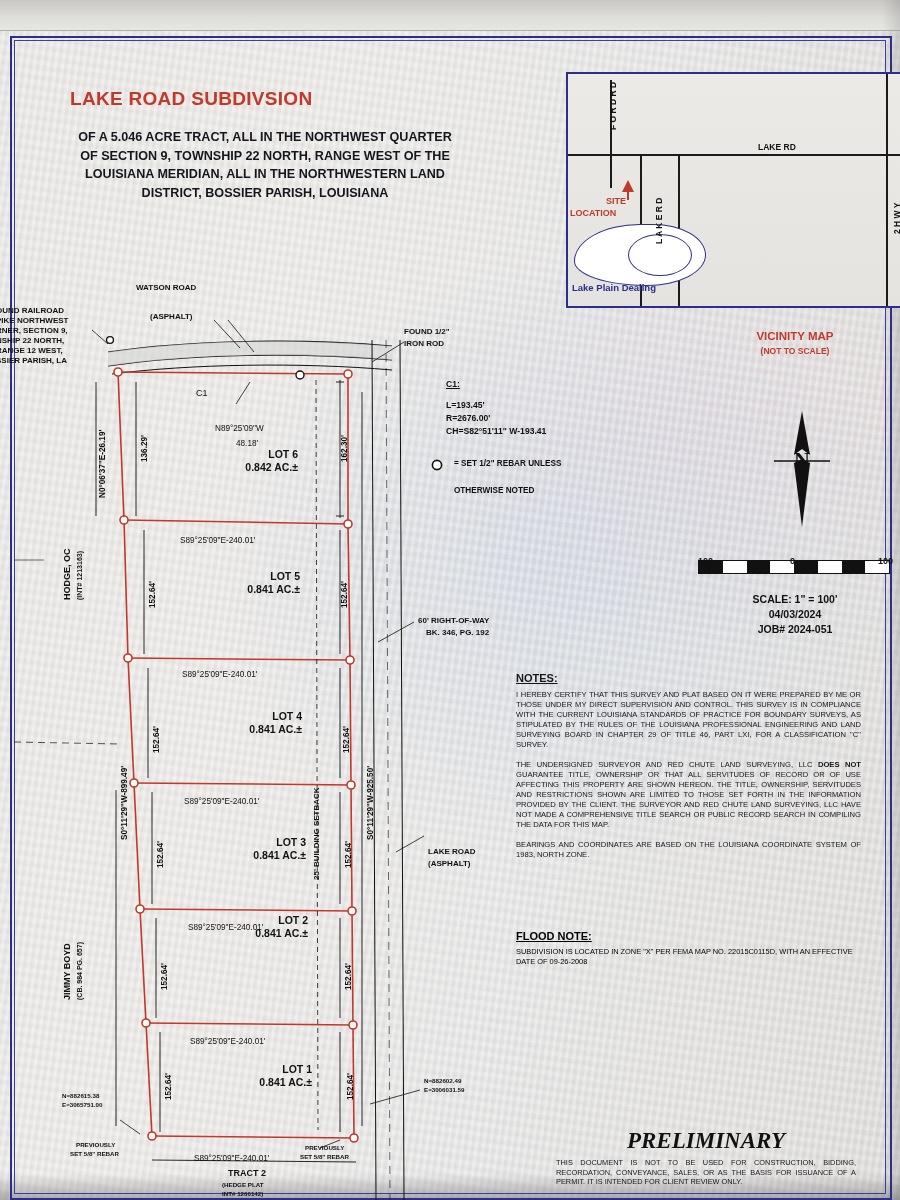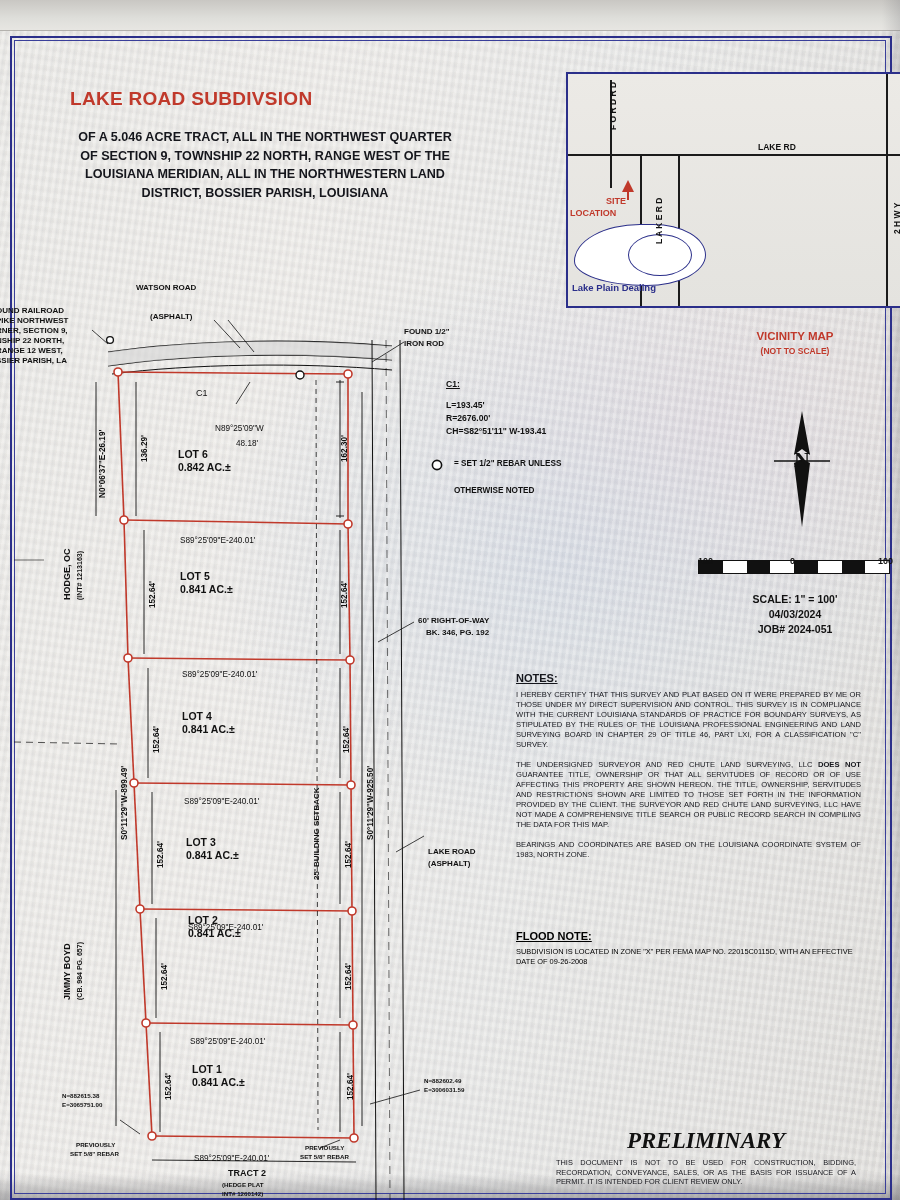--- a/index.html
+++ b/index.html
@@ -142,21 +142,21 @@
   }
   .prelim-note{
     position:absolute; left:556px; top:1158px; width:300px;
     font-size:7.4px; line-height:9.6px; color:#15161c; text-align:justify;
   }
 
   
   .svgwrap{ position:absolute; left:0; top:0; width:900px; height:1200px; }
 
   .lbl{ position:absolute; font-size:8px; color:#111; font-weight:bold; white-space:nowrap; }
-  .lot-name{ position:absolute; text-align:left; font-size:10.5px; font-weight:bold; color:#111; line-height:13px;}
+  .lot-name{ position:absolute; text-align:right; font-size:10.5px; font-weight:bold; color:#111; line-height:13px;}
   .dim{ position:absolute; font-size:8.2px; font-weight:normal; color:#111; white-space:nowrap;margin-top:24px;}
   .dimv{ position:absolute; font-size:8.2px; font-weight:bold; color:#111; white-space:nowrap; transform-origin:left top;}
   .tiny{ font-size:6.2px; font-weight:bold; color:#111; position:absolute; white-space:nowrap;}
 
   .legend{
     position:absolute; left:436px; top:458px; font-size:8.2px; font-weight:bold; color:#111; line-height:11px;
   }
   .curvebox{ position:absolute; left:446px; top:378px; font-size:8.6px; font-weight:bold; color:#111; line-height:13px;}
   .curvebox .hdr{ text-decoration:underline; }
 </style>

